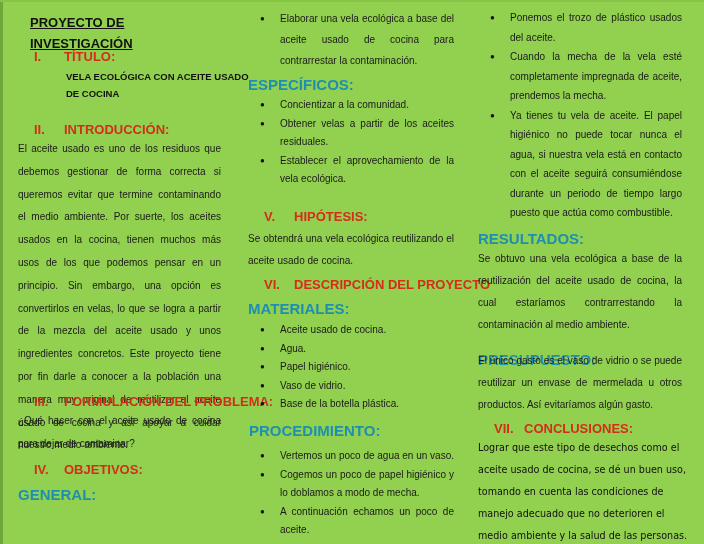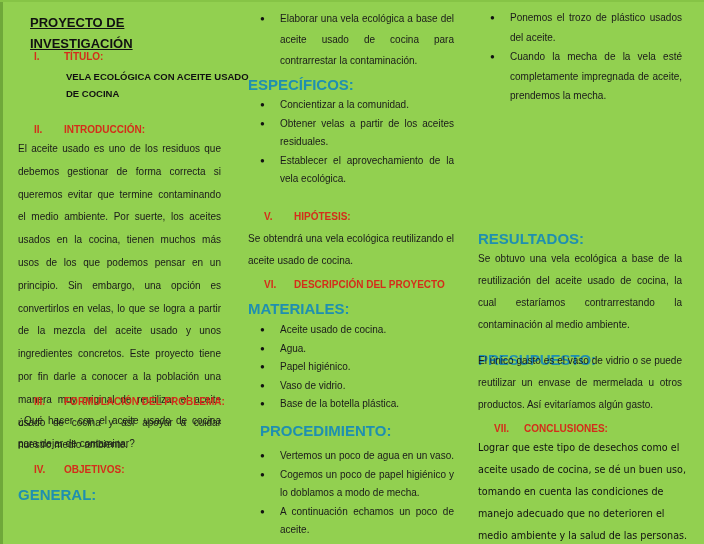--- a/index.html
+++ b/index.html
@@ -10,21 +10,21 @@
       color: #1a1a1a;
       position: relative;
     }
     .edge-left { position: absolute; left: 0; top: 0; width: 3px; height: 544px; background: #6fa83a; }
     .edge-top { position: absolute; left: 0; top: 0; width: 704px; height: 2px; background: #86c446; }
     .col { position: absolute; top: 0; font-size: 10px; line-height: 21px; }
     .col1 { left: 18px; width: 203px; }
     .col2 { left: 248px; width: 206px; }
     .col3 { left: 478px; width: 204px; }
     .title { position: absolute; font-weight: bold; font-size: 13px; text-decoration: underline; color: #111; }
-    .heading { position: absolute; font-weight: bold; font-size: 10px; color: #d42d1a; white-space: nowrap; }
+    .heading { position: absolute; font-weight: bold; font-size: 13px; color: #d42d1a; white-space: nowrap; }
     .heading .num { display: inline-block; width: 30px; }
     .sub { position: absolute; font-weight: bold; font-size: 15px; color: #1f8fb0; white-space: nowrap; }
     .black-bold { position: absolute; font-weight: bold; font-size: 9.5px; color: #111; white-space: nowrap; }
     .para { position: absolute; text-align: justify; font-size: 10px; line-height: 22.8px; color: #1a1a1a; }
     .para.tight { line-height: 22px; }
     ul.bullets { position: absolute; margin: 0; padding: 0; list-style: none; font-size: 10px; }
     ul.bullets li { position: relative; padding-left: 32px; text-align: justify; }
     ul.bullets li::before { content: "\25CF"; position: absolute; left: 12px; top: 0; font-size: 8px; color: #111; }
     .lh18 li { line-height: 18.5px; }
     .lh19 li { line-height: 19.5px; }
@@ -85,32 +85,33 @@
   </div>
   <div class="sub" style="left:0; top:298px;">MATERIALES:</div>
   <ul class="bullets lh18" style="left:0; top:321px; width:206px;">
     <li>Aceite usado de cocina.</li>
     <li>Agua.</li>
     <li>Papel higiénico.</li>
     <li>Vaso de vidrio.</li>
     <li>Base de la botella plástica.</li>
   </ul>
 
-  <div class="sub" style="left:12px; top:420px;">PROCEDIMIENTO:</div>
+  <div class="sub" style="left:1px; top:420px;">PROCEDIMIENTO:</div>
   <ul class="bullets lh18 arial" style="left:0; top:447px; width:206px;">
     <li>Vertemos un poco de agua en un vaso.</li>
     <li>Cogemos un poco de papel higiénico y lo doblamos a modo de mecha.</li>
     <li>A continuación echamos un poco de aceite.</li>
   </ul>
 </div>
 
 <div class="col col3">
   <ul class="bullets lh19 arial" style="left:0; top:8px; width:204px;">
     <li>Ponemos el trozo de plástico usados del aceite.</li>
     <li>Cuando la mecha de la vela esté completamente impregnada de aceite, prendemos la mecha.</li>
+    <li>Ya tienes tu vela de aceite. El papel higiénico no puede tocar nunca el agua, si nuestra vela está en contacto con el aceite seguirá consumiéndose durante un periodo de tiempo largo puesto que actúa como combustible.</li>
   </ul>
 
   <div class="sub" style="left:0; top:228px;">RESULTADOS:</div>
   <div class="para tight" style="left:0; top:248px; width:204px;">Se obtuvo una vela ecológica a base de la reutilización del aceite usado de cocina, la cual estaríamos contrarrestando la contaminación al medio ambiente.</div>
 
   <div class="sub" style="left:0; top:349px;">PRESUPUESTO:</div>
   <div class="para tight" style="left:0; top:350px; width:204px;">El único gasto es el vaso de vidrio o se puede reutilizar un envase de mermelada u otros productos. Así evitaríamos algún gasto.</div>
 
   <div class="heading" style="left:16px; top:418px;">
     <span class="num">VII.</span><span>CONCLUSIONES:</span>

